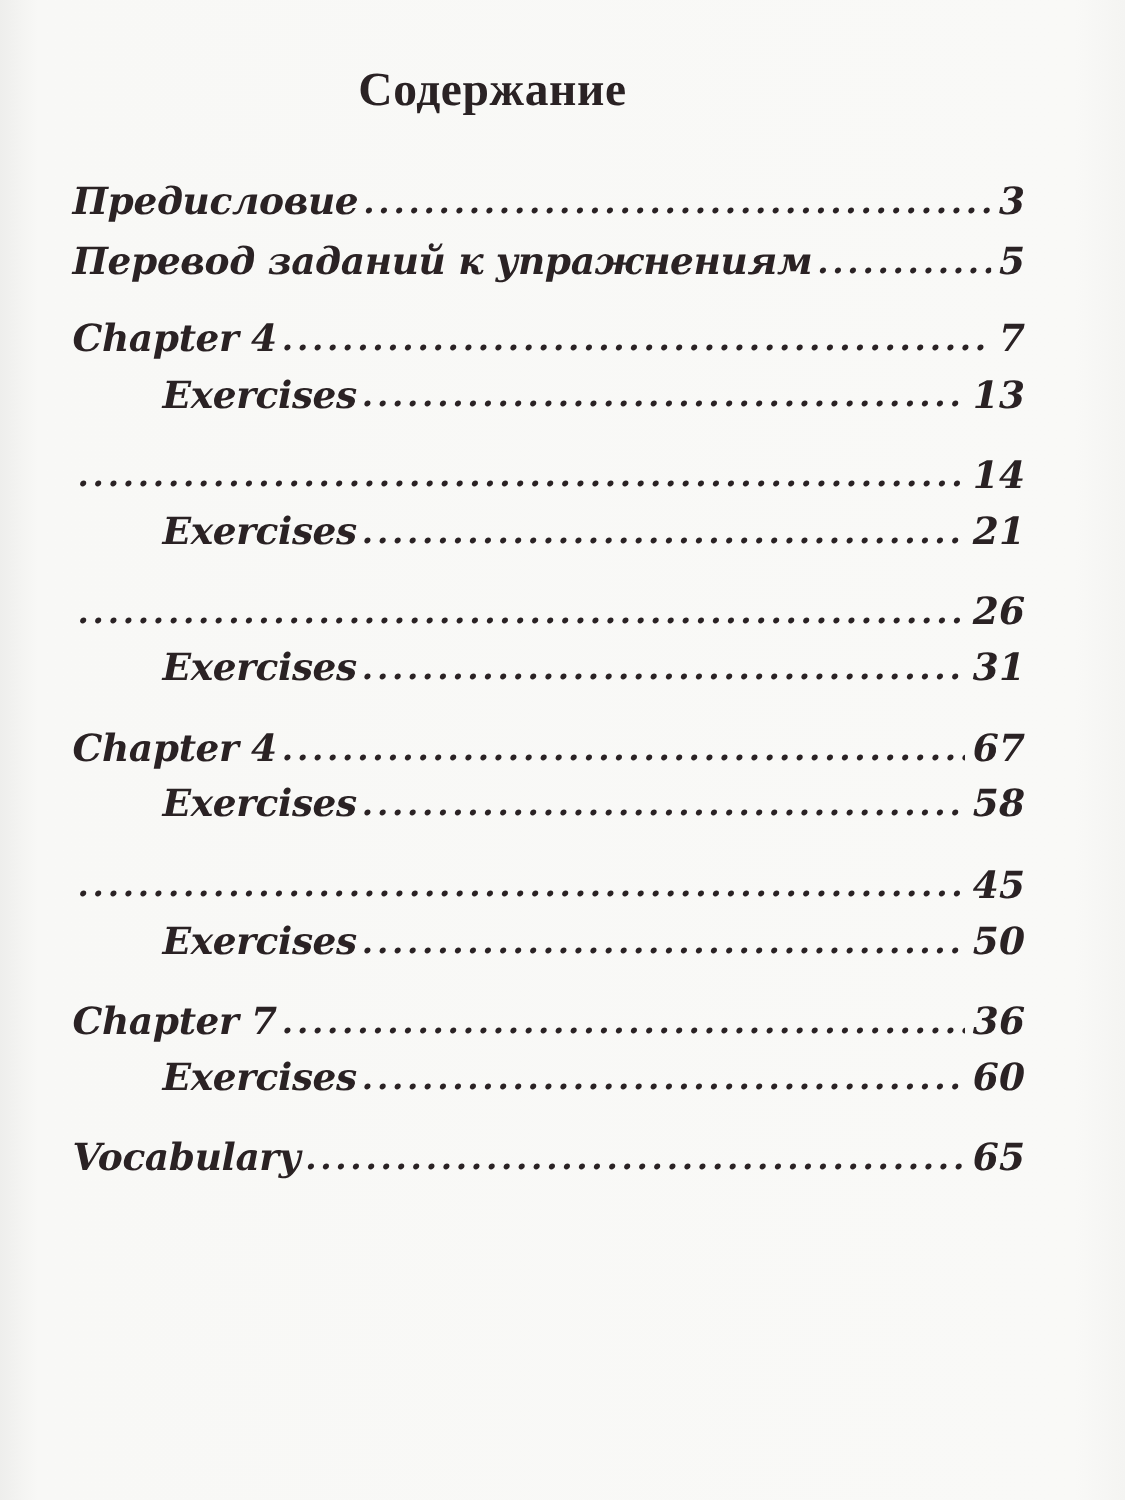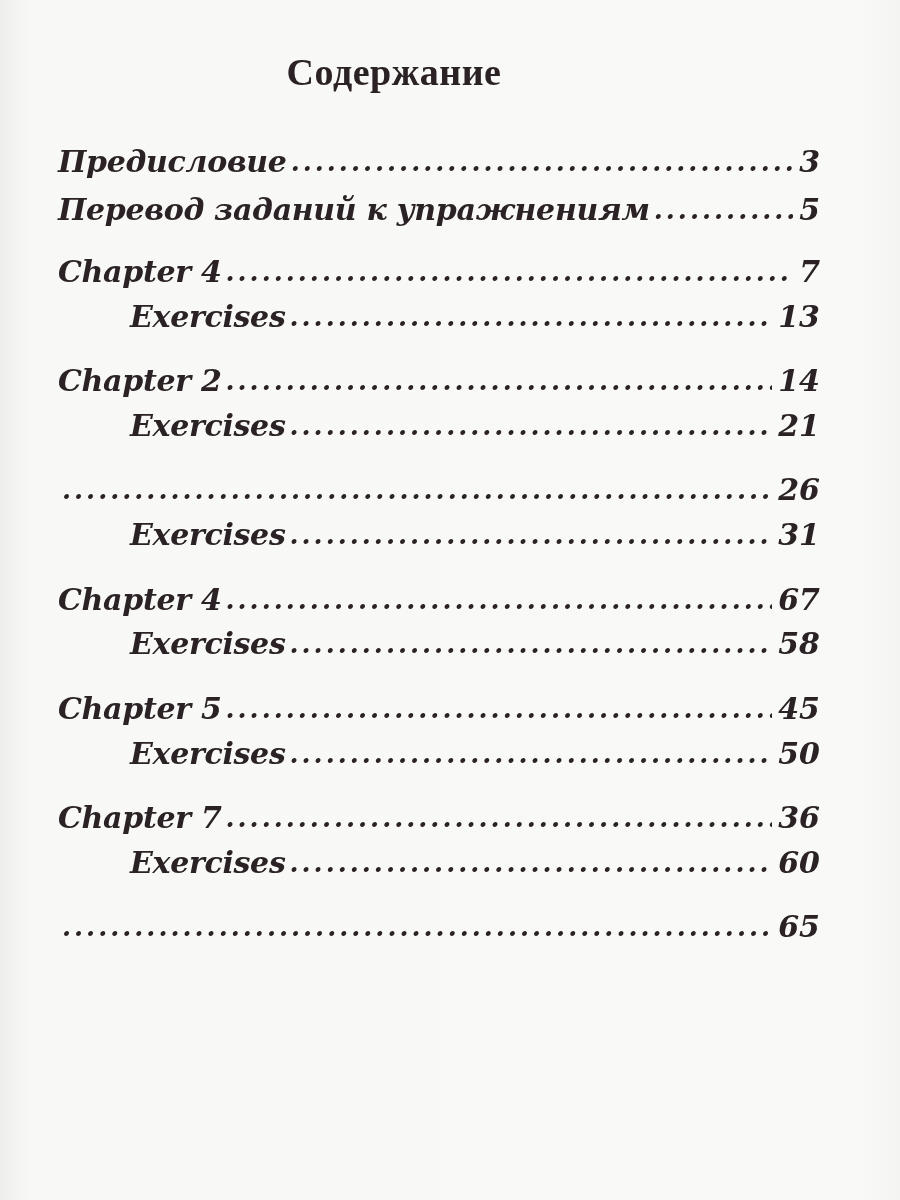--- a/index.html
+++ b/index.html
@@ -97,21 +97,20 @@
       <span class="leader"></span>
       <span class="page-num">7</span>
     </div>
     <div class="row sub" style="top:297px">
       <span class="label">Exercises</span>
       <span class="leader"></span>
       <span class="page-num">13</span>
     </div>
 
     <div class="row" style="top:361px">
-      <span class="label">Chapter  2</span>
       <span class="leader"></span>
       <span class="page-num">14</span>
     </div>
     <div class="row sub" style="top:406px">
       <span class="label">Exercises</span>
       <span class="leader"></span>
       <span class="page-num">21</span>
     </div>
 
     <div class="row" style="top:470px">
@@ -129,21 +128,20 @@
       <span class="leader"></span>
       <span class="page-num">67</span>
     </div>
     <div class="row sub" style="top:624px">
       <span class="label">Exercises</span>
       <span class="leader"></span>
       <span class="page-num">58</span>
     </div>
 
     <div class="row" style="top:689px">
-      <span class="label">Chapter  5</span>
       <span class="leader"></span>
       <span class="page-num">45</span>
     </div>
     <div class="row sub" style="top:734px">
       <span class="label">Exercises</span>
       <span class="leader"></span>
       <span class="page-num">50</span>
     </div>
 
     <div class="row" style="top:798px">
@@ -151,17 +149,18 @@
       <span class="leader"></span>
       <span class="page-num">36</span>
     </div>
     <div class="row sub" style="top:843px">
       <span class="label">Exercises</span>
       <span class="leader"></span>
       <span class="page-num">60</span>
     </div>
 
     <div class="row" style="top:907px">
+      <span class="label">Vocabulary</span>
       <span class="leader"></span>
       <span class="page-num">65</span>
     </div>
   </div>
 </div>
 
 </body></html>

